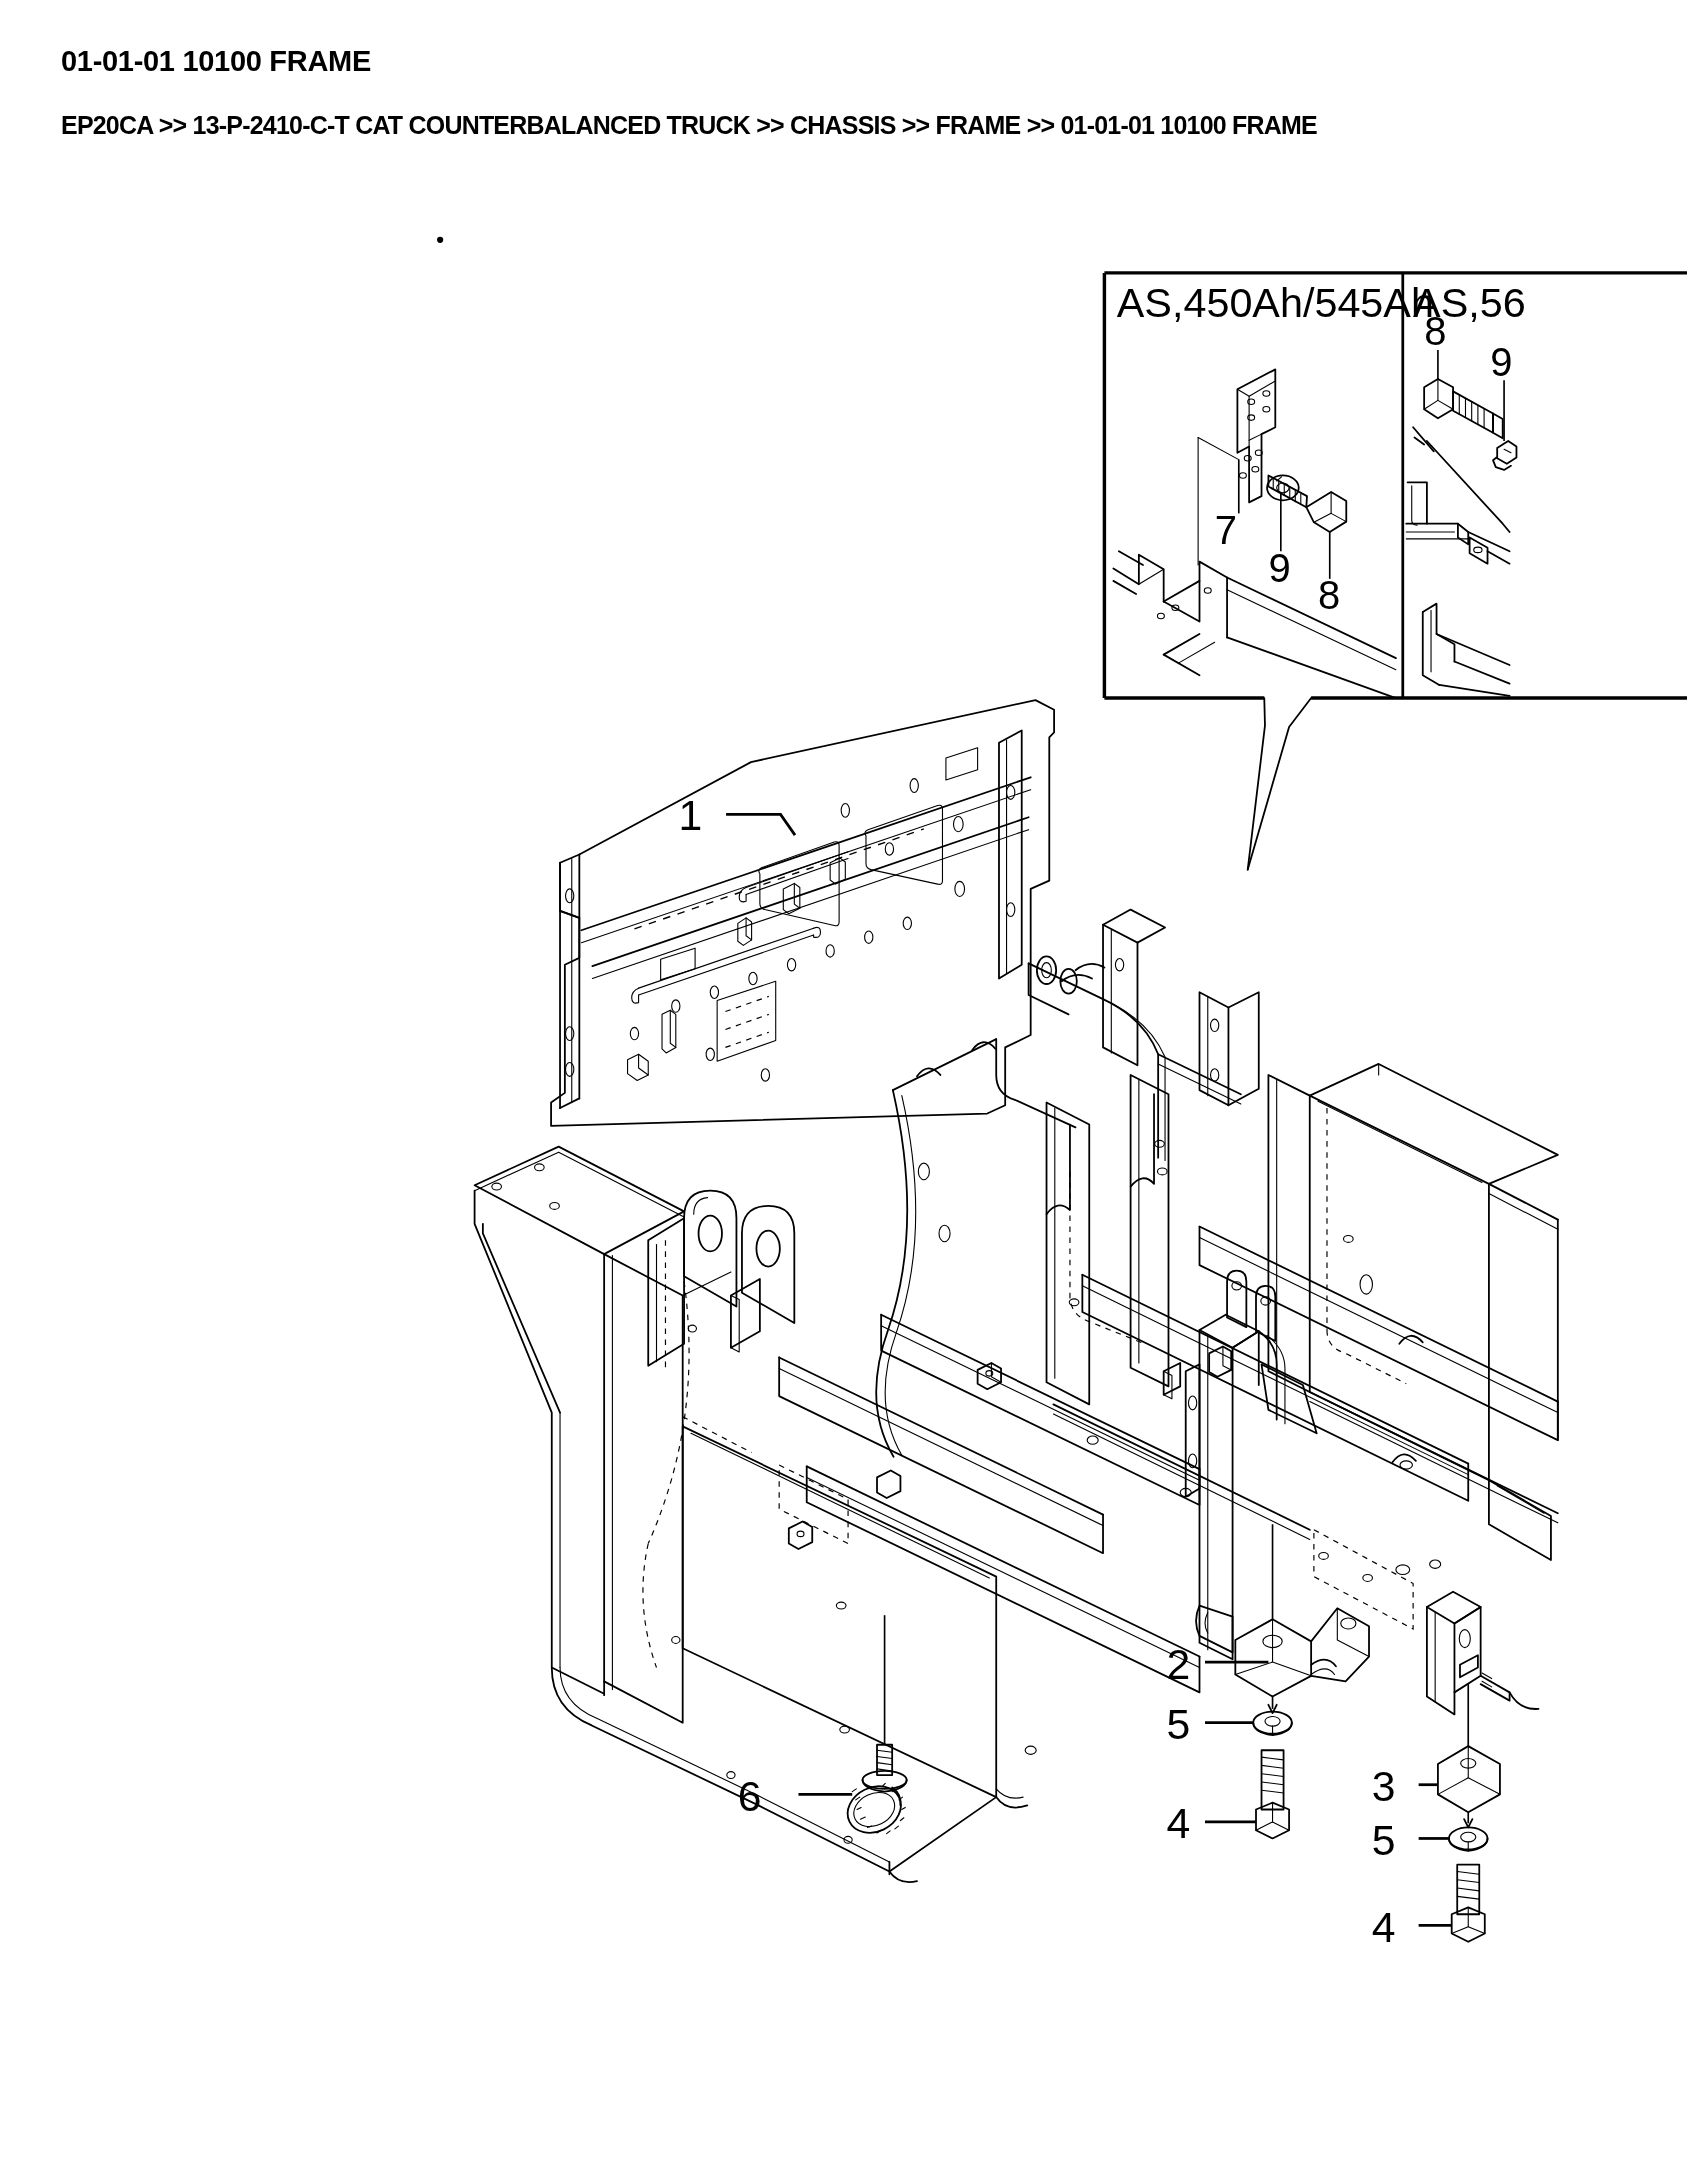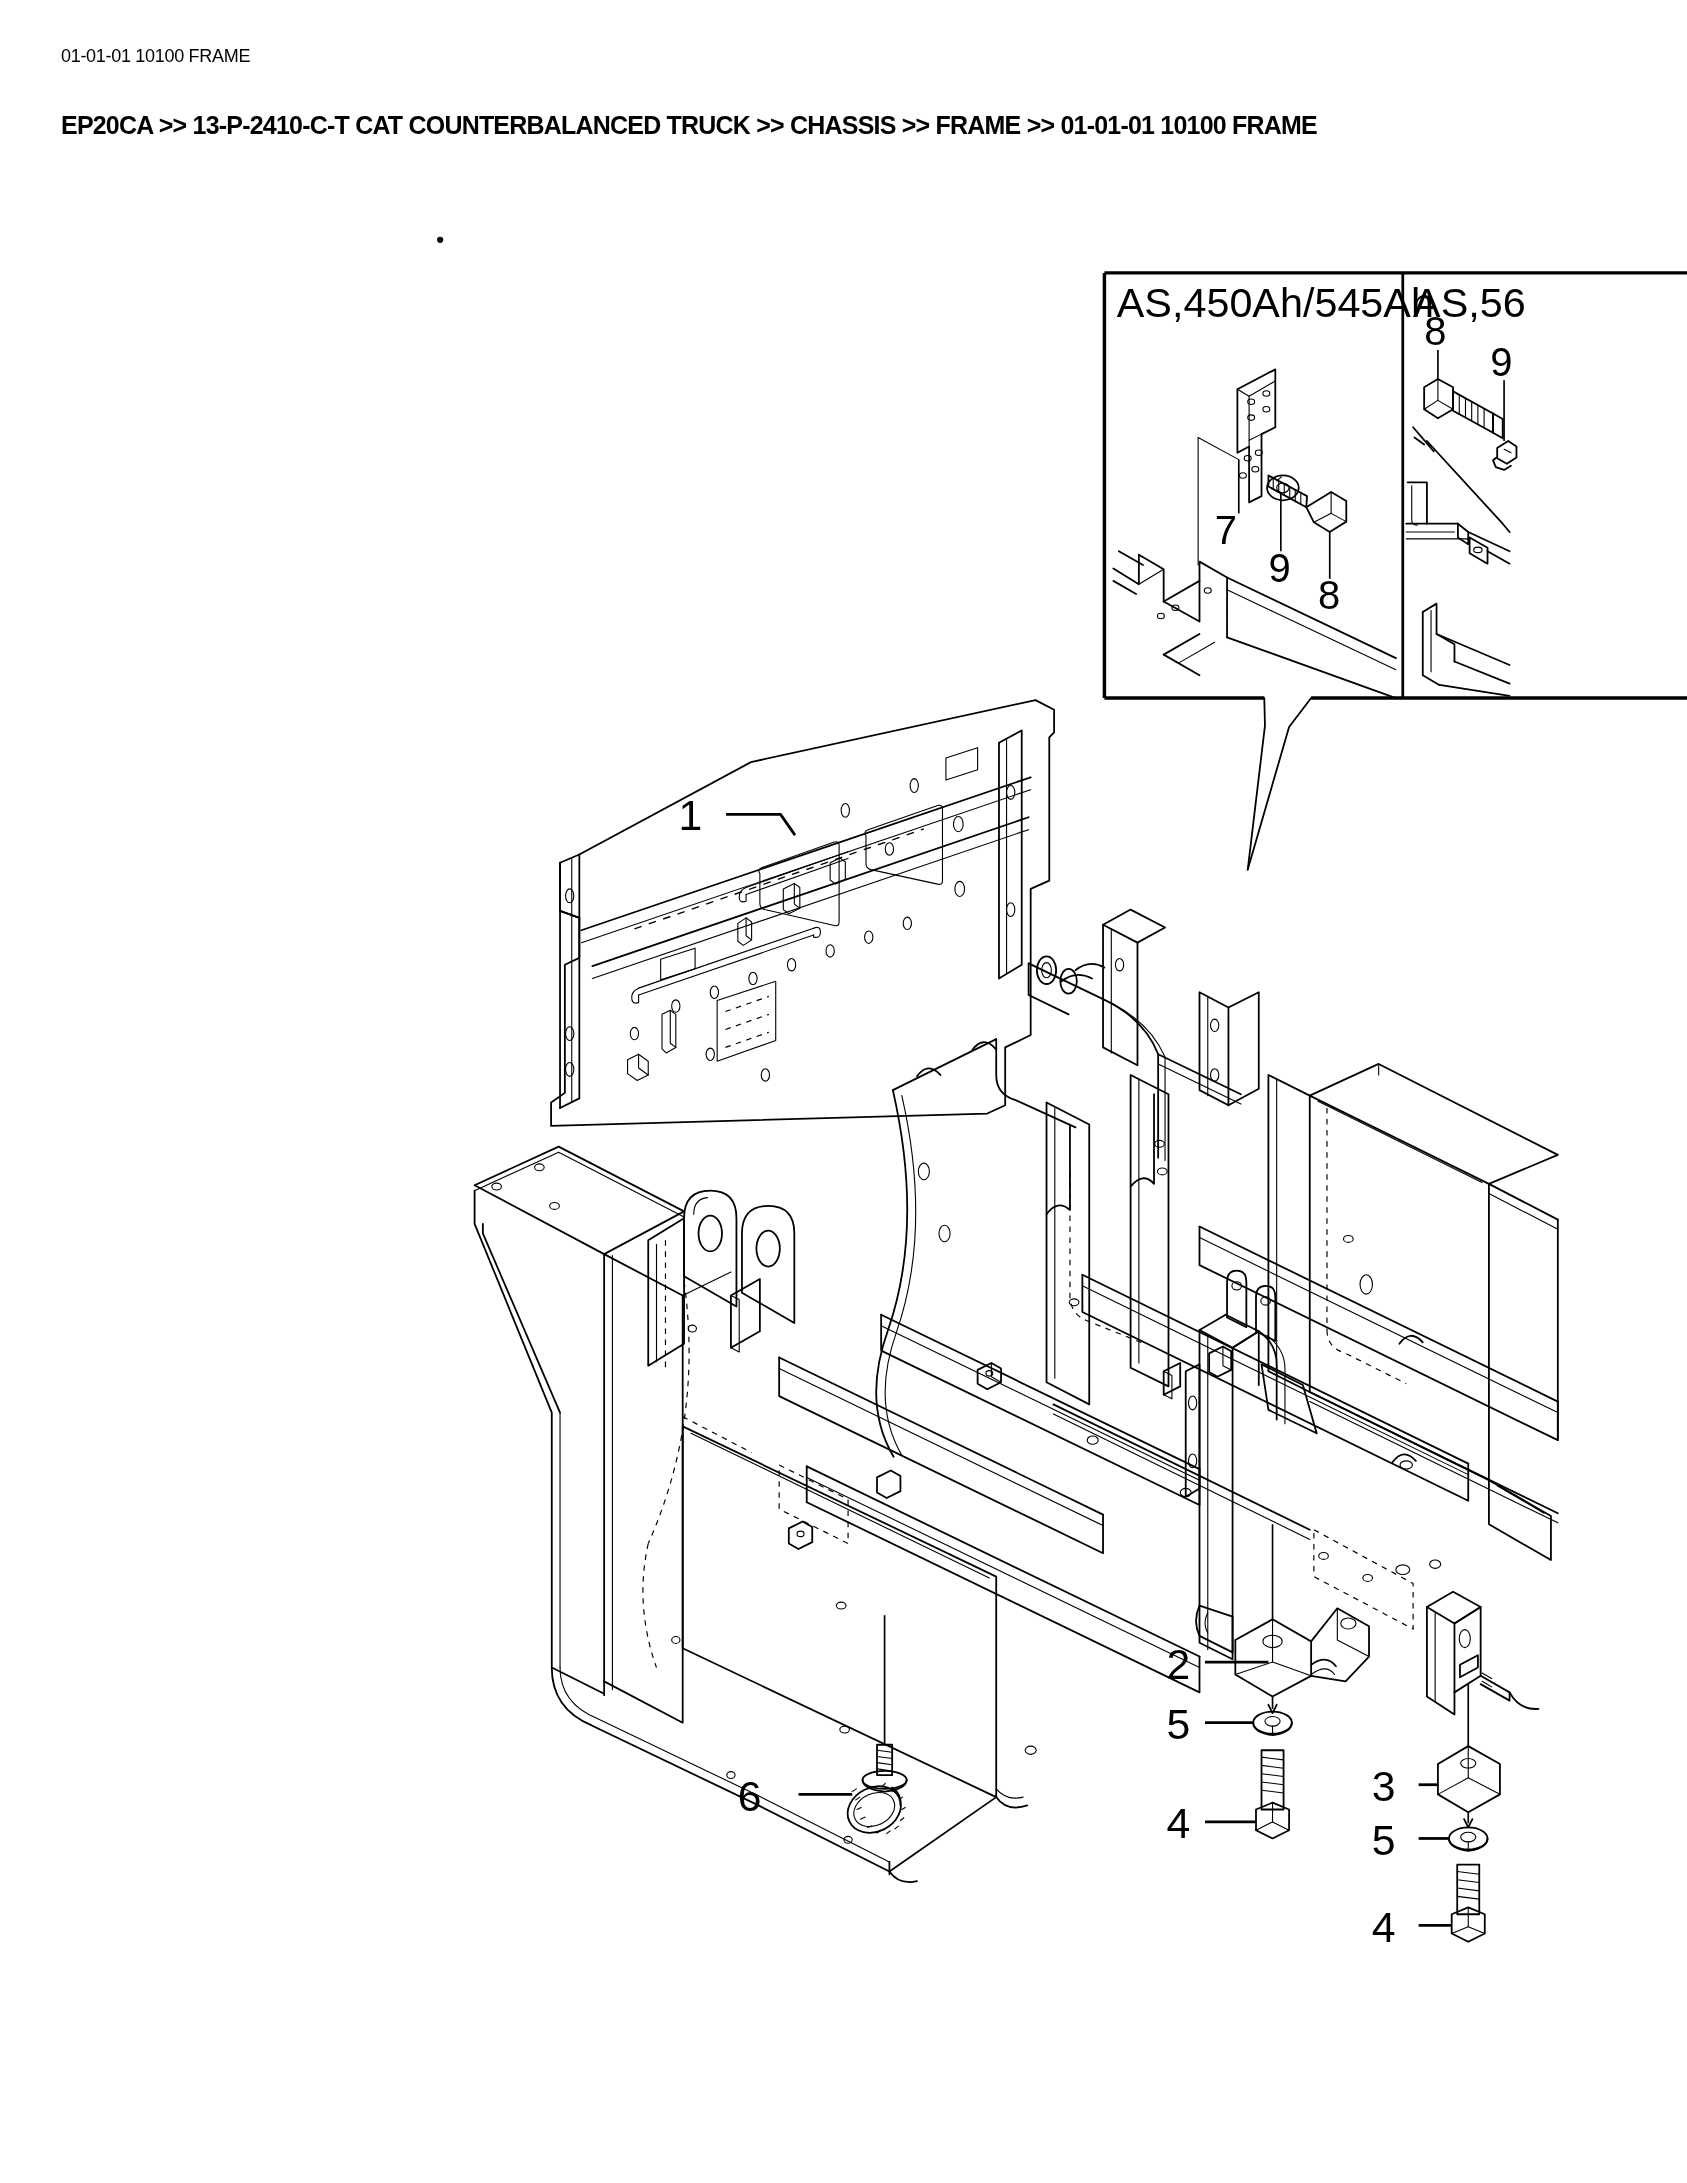--- a/index.html
+++ b/index.html
@@ -20,22 +20,22 @@
   
   #page-header {
     position: absolute;
     left: 0; top: 0;
     width: 1687px;
   }
   #doc-title {
     position: absolute;
     left: 61px;
     top: 47px;
-    font-size: 18px;
-    font-weight: 400;
+    font-size: 29px;
+    font-weight: 700;
     letter-spacing: -0.3px;
     white-space: nowrap;
     line-height: 1;
   }
   #breadcrumb {
     position: absolute;
     left: 61px;
     top: 112px;
     font-size: 26px;
     font-weight: 700;

